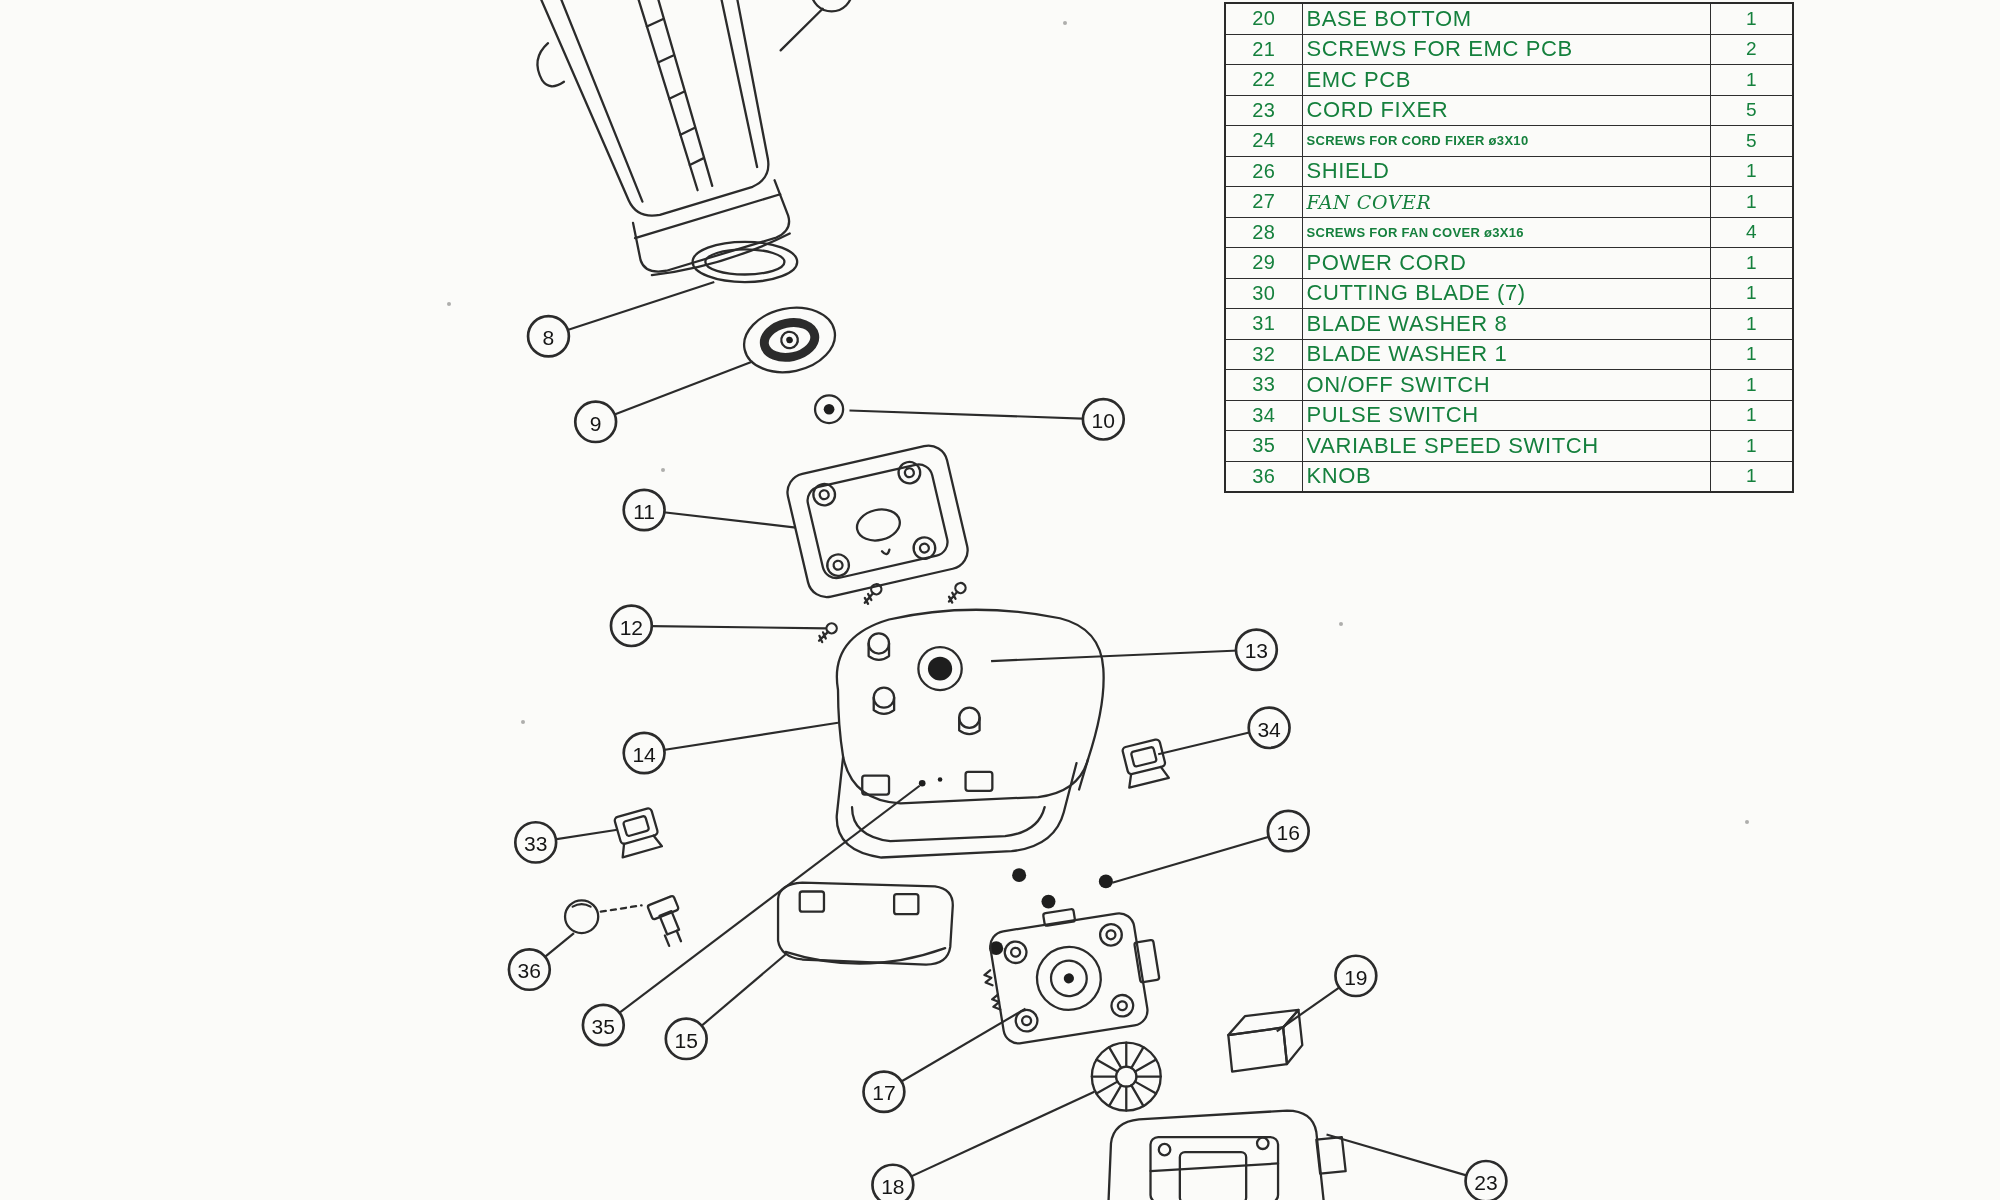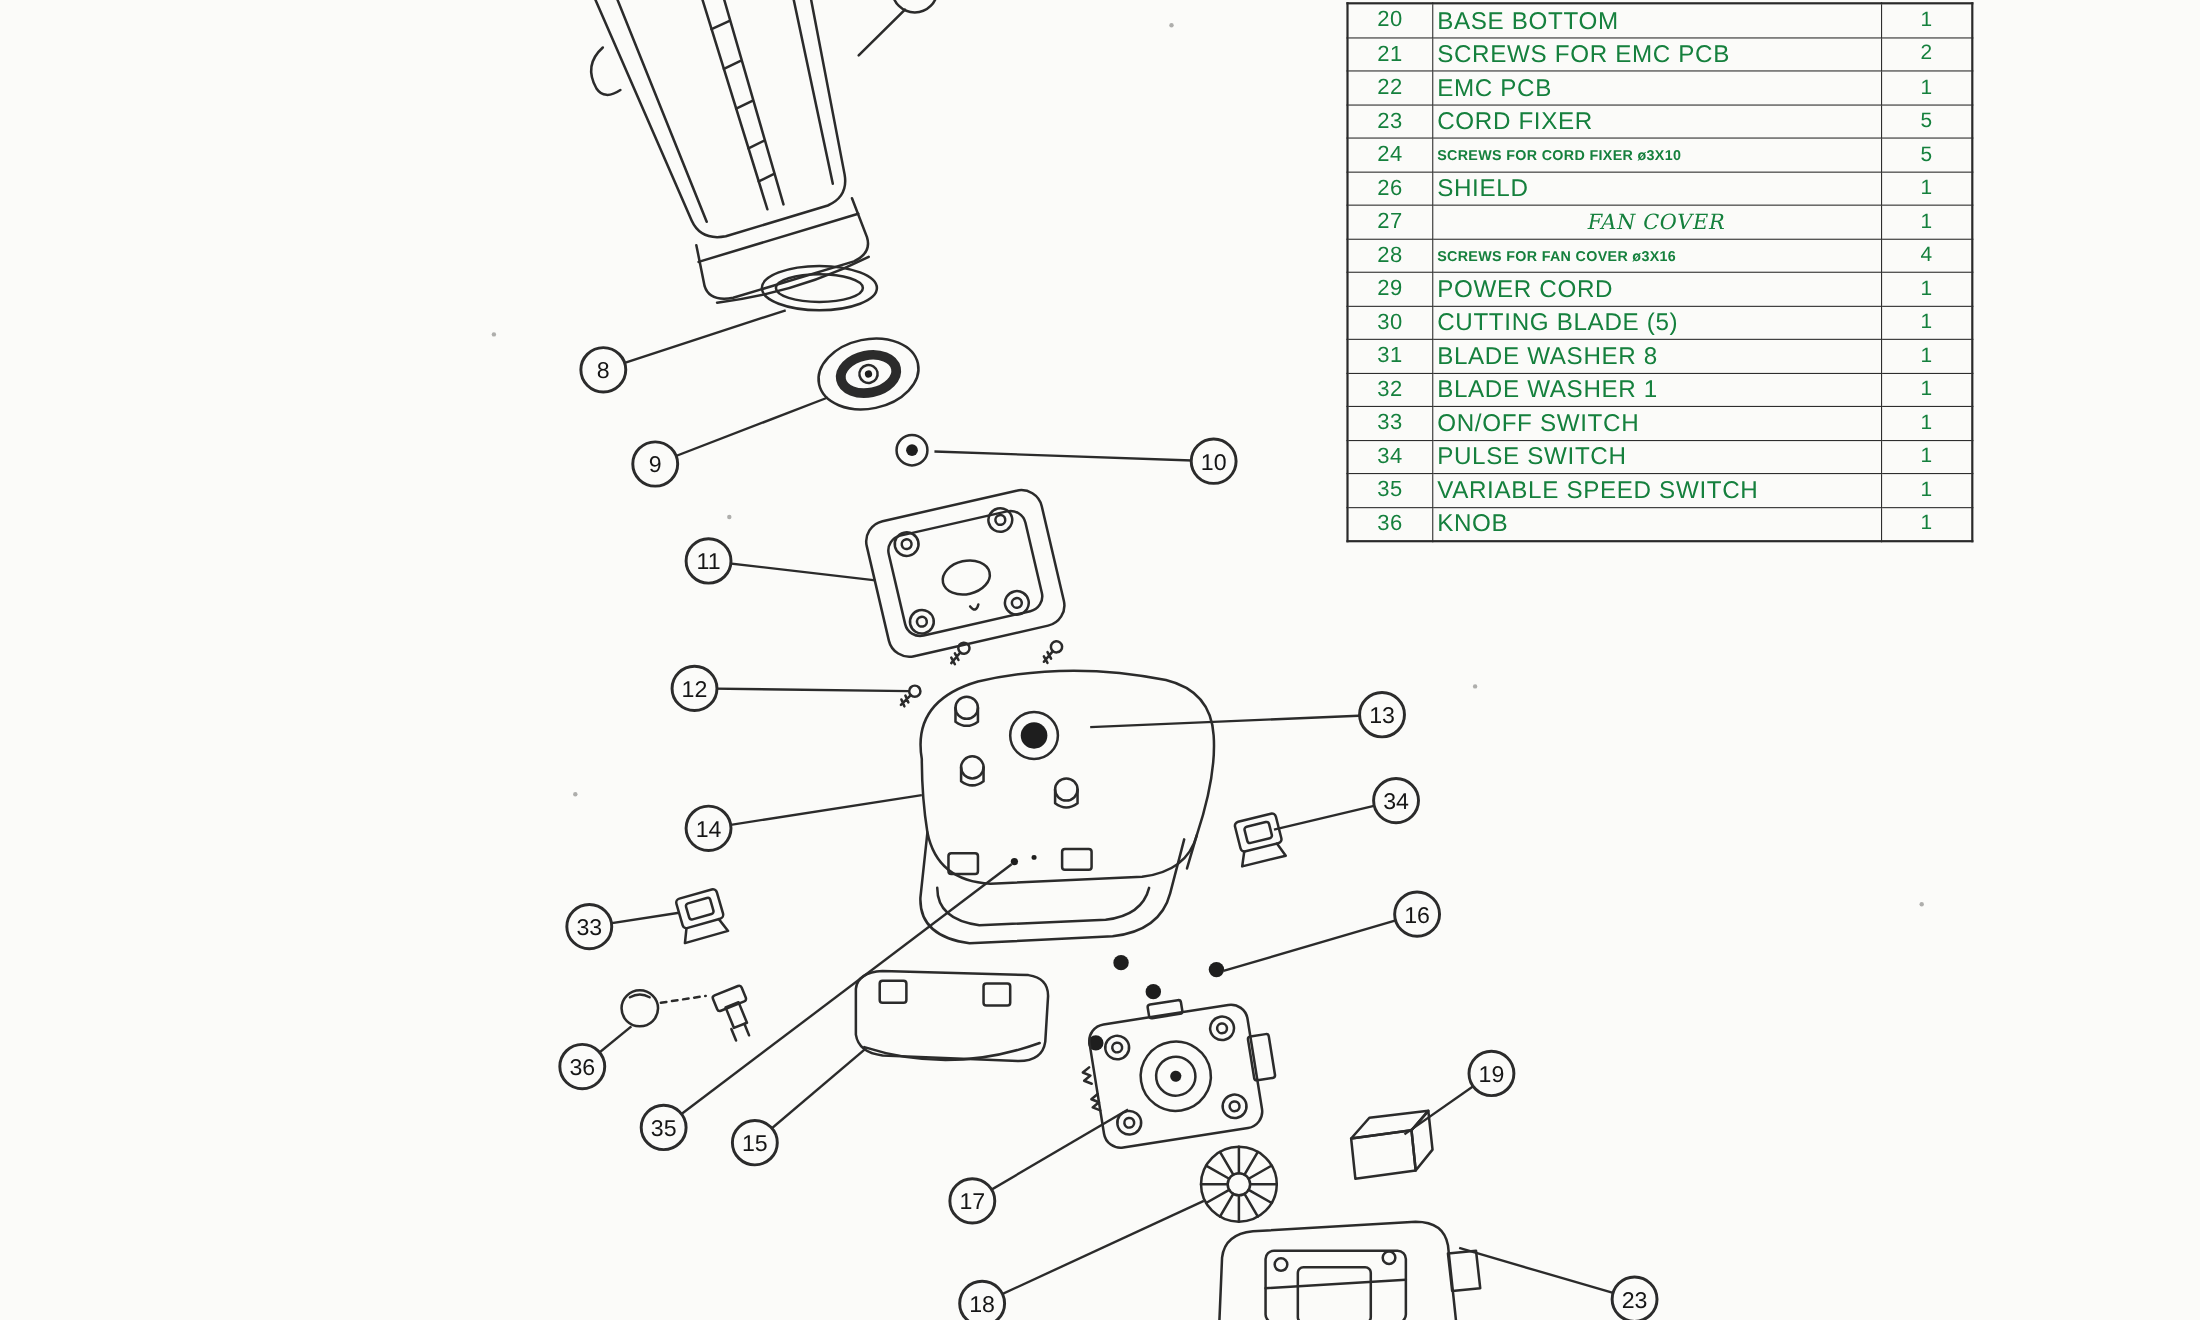--- a/index.html
+++ b/index.html
@@ -19,21 +19,21 @@
       text-anchor:middle;dominant-baseline:central;}
   
   table.parts{position:absolute;left:1224px;top:2px;width:568px;border-collapse:collapse;
       table-layout:fixed;background:#fbfbf9;border:2.4px solid #2a2a2a;}
   table.parts td{border:1.6px solid #2e2e2e;height:29.5px;padding:0 4px;overflow:hidden;
       white-space:nowrap;color:#15803d;}
   td.c-no{text-align:center;font-size:20px;letter-spacing:.5px;}
   td.c-name{text-align:left;padding-left:20px;font-size:22px;letter-spacing:.6px;}
   td.c-name.small{font-size:13px;letter-spacing:.3px;font-weight:bold;}
   td.c-name.script{font-family:"DejaVu Serif",serif;font-style:italic;font-size:19px;
-      text-align:center;padding-left:4px;}
+      padding-left:4px;}
   td.c-qty{text-align:center;font-size:19px;}
   
   .speck{position:absolute;width:4px;height:4px;border-radius:50%;background:#6f6f6d;opacity:.55;}
 </style>
 </head>
 <body>
 
 <div class="page">
 
   <svg id="diagram" viewBox="0 0 1568 953" preserveAspectRatio="none">
@@ -314,21 +314,21 @@
           <td class="c-name small">SCREWS FOR FAN COVER  ø3X16</td>
           <td class="c-qty">4</td>
         </tr>
         <tr>
           <td class="c-no">29</td>
           <td class="c-name">POWER CORD</td>
           <td class="c-qty">1</td>
         </tr>
         <tr>
           <td class="c-no">30</td>
-          <td class="c-name">CUTTING BLADE (5)</td>
+          <td class="c-name">CUTTING BLADE (7)</td>
           <td class="c-qty">1</td>
         </tr>
         <tr>
           <td class="c-no">31</td>
           <td class="c-name">BLADE WASHER 8</td>
           <td class="c-qty">1</td>
         </tr>
         <tr>
           <td class="c-no">32</td>
           <td class="c-name">BLADE WASHER 1</td>

